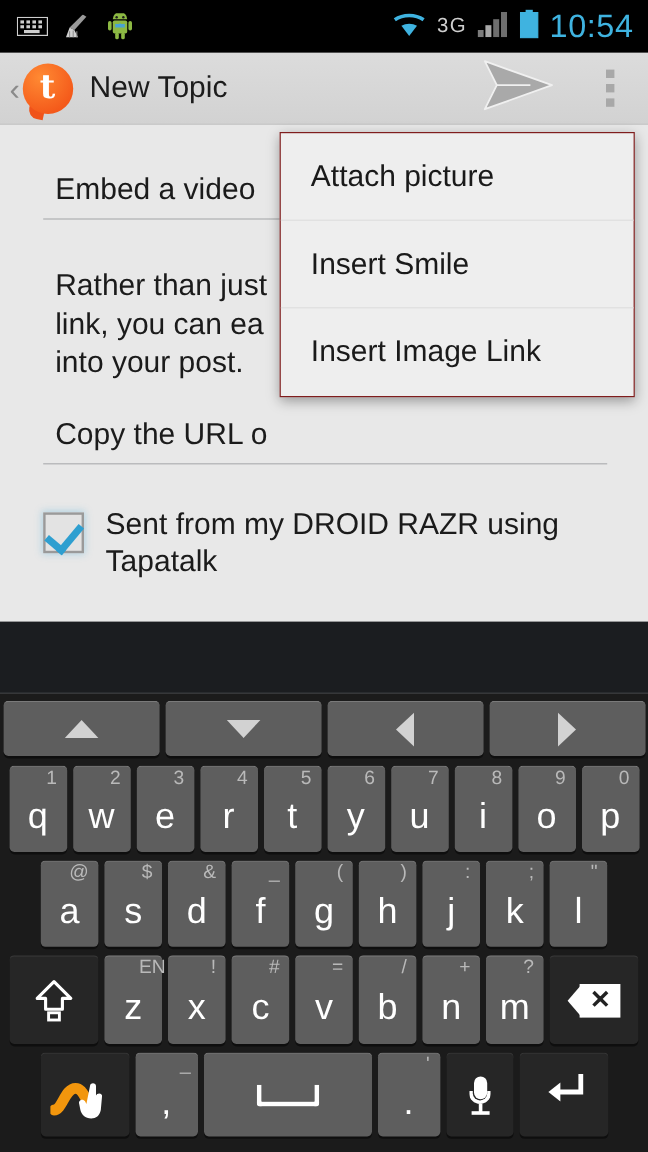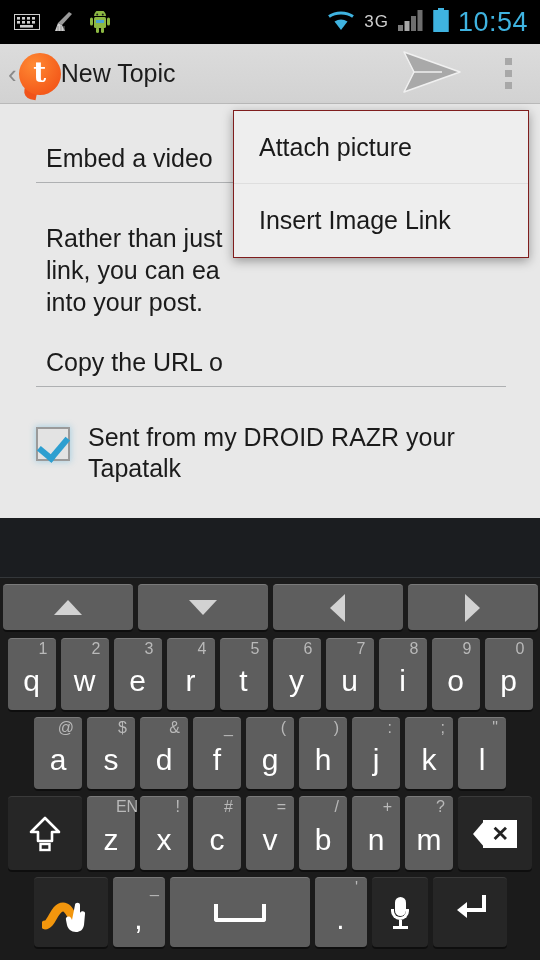--- a/index.html
+++ b/index.html
@@ -43,21 +43,21 @@
   .ab-logo .tail {
     position: absolute; left: 5px; bottom: -4px; width: 13px; height: 13px;
     background: #f0531a; border-radius: 0 0 0 60%;
     transform: rotate(12deg);
   }
   .ab-logo .tletter {
     position: absolute; inset: 0; display: flex; align-items: center; justify-content: center;
     color: #fff; font-size: 28px; font-weight: bold;
     font-family: "DejaVu Serif", serif; line-height: 1; padding-bottom: 2px;
   }
-  .ab-title { font-size: 25px; color: #1c1c1c; }
+  .ab-title { font-size: 25px; color: #1c1c1c; margin-left: 14px; }
   .ab-actions { margin-left: auto; display: flex; align-items: center; }
   .ab-send { width: 86px; height: 60px; display:flex; align-items:center; justify-content:center; }
   .ab-over { width: 64px; height: 60px; display:flex; flex-direction: column;
              align-items:center; justify-content:center; gap: 5px; }
   .ab-over span { display:block; width: 7px; height: 7px; background: #a8a8a8; }
 
   
   .content { position: absolute; top: 104px; left: 0; width: 540px; height: 414px;
              background: #e8e8e8; overflow: hidden; }
   .field {
@@ -269,26 +269,27 @@
   </div>
 
   <div class="content">
     <div class="field" id="subject-field">Embed a video</div>
     <div class="bodytext">Rather than just
 link, you can ea
 into your post.</div>
     <div class="field" id="body-field">Copy the URL o</div>
     <div class="sig-row">
       <span class="cb"></span>
-      <span class="sig-text">Sent from my DROID RAZR your Tapatalk</span>
+      <span class="sig-text">Sent from my DROID RAZR using Tapatalk</span>
     </div>
   </div>
 
   <div class="menu">
     <div class="menu-item">Attach picture</div>
+    <div class="menu-item">Insert Smile</div>
     <div class="menu-item">Insert Image Link</div>
   </div>
 
   <div class="candbar"></div>
 
   <div class="kb">
 
     <div class="kbrow navrow">
       <div class="key navkey">
         <span class="tri tri-up"></span>

